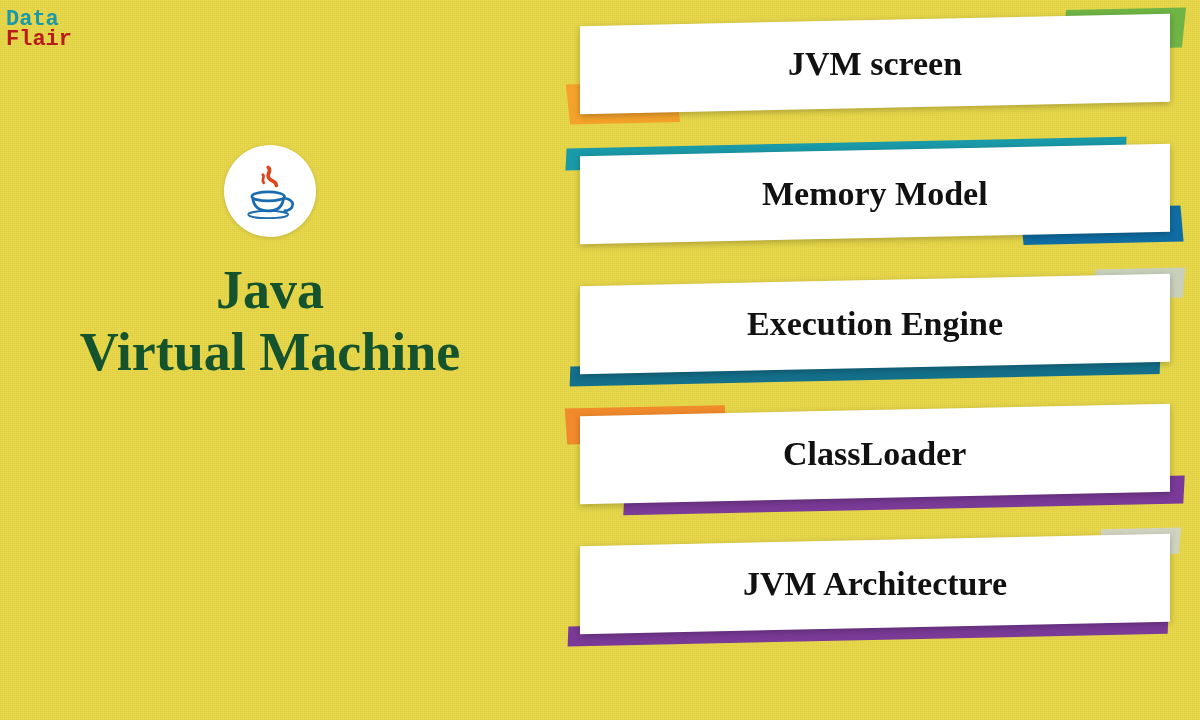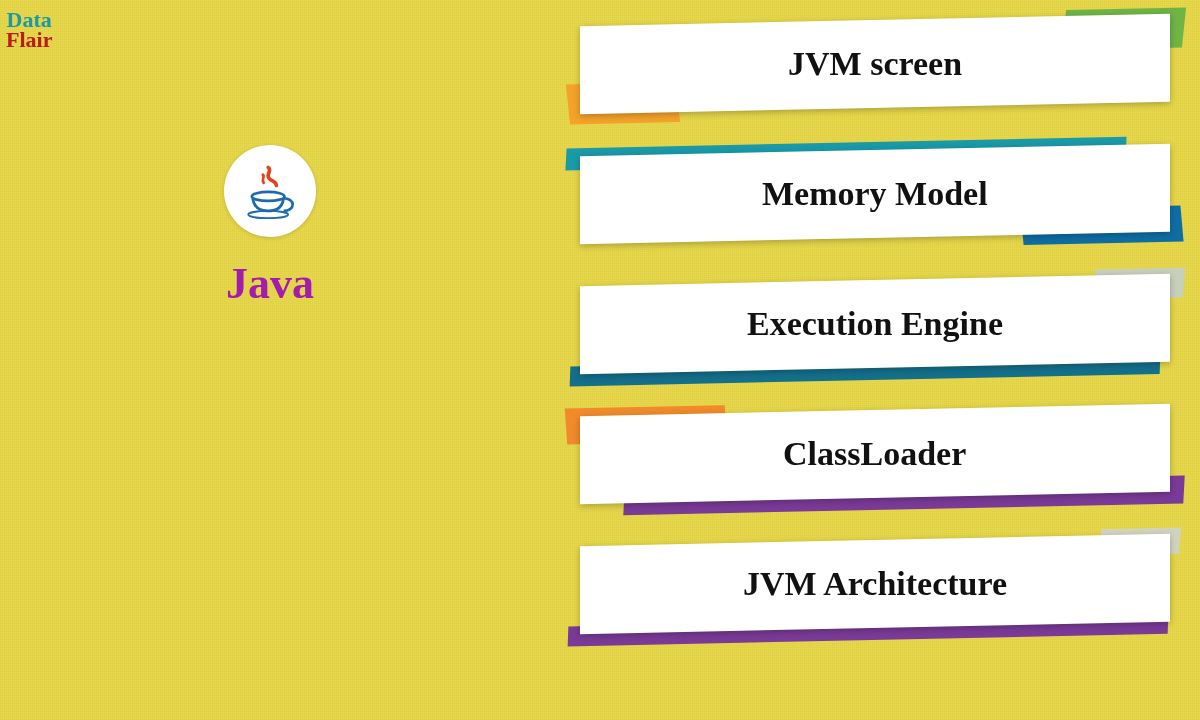--- a/index.html
+++ b/index.html
@@ -20,25 +20,24 @@
       repeating-linear-gradient(0deg, rgba(0,0,0,0.02) 0 1px, transparent 1px 2px),
       repeating-linear-gradient(90deg, rgba(0,0,0,0.02) 0 1px, transparent 1px 2px);
     pointer-events: none;
   }
 
   
   .logo {
     position: absolute;
     top: 10px;
     left: 6px;
-    font-family: Liberation Serif, serif;
+    font-family: Liberation Mono, monospace;
     font-weight: 700;
     font-size: 22px;
     line-height: 0.92;
-    text-align: center;
   }
   .logo .l1 { color: #1a99a8; display: block; }
   .logo .l2 { color: #b91c1c; display: block; }
 
   
   .left {
     position: absolute;
     left: 20px;
     top: 145px;
     width: 500px;
@@ -52,23 +51,23 @@
     margin: 0 auto 22px;
     display: flex;
     align-items: center;
     justify-content: center;
     box-shadow: 0 1px 4px rgba(0,0,0,0.15);
   }
   .java-svg { width: 58px; height: 58px; }
 
   .title-line1, .title-line2 {
     font-family: 'Palatino Linotype', Palatino, Georgia, serif;
-    font-size: 44px;
+    font-size: 54px;
     font-weight: 700;
-    color: #a21caf;
+    color: #14532d;
     line-height: 1.15;
     display: block;
   }
 
   
   .cards {
     position: absolute;
     right: 30px;
     top: 20px;
     width: 590px;
@@ -140,20 +139,21 @@
       <path d="M30 6c5 4-3 7 1 12 3 4 8 3 8 8" fill="none" stroke="#e0441a" stroke-width="4" stroke-linecap="round"></path>
       <path d="M24 14c3 2-2 5 1 9" fill="none" stroke="#e0441a" stroke-width="3" stroke-linecap="round"></path>
 
       <ellipse cx="30" cy="38" rx="18" ry="5" fill="none" stroke="#1a6bb0" stroke-width="3"></ellipse>
       <path d="M13 40c1 8 6 14 17 14s16-6 17-14" fill="none" stroke="#1a6bb0" stroke-width="3"></path>
       <path d="M47 40c6 0 10 3 10 7s-4 7-10 7" fill="none" stroke="#1a6bb0" stroke-width="3"></path>
       <ellipse cx="30" cy="58" rx="22" ry="4" fill="none" stroke="#1a6bb0" stroke-width="2"></ellipse>
     </svg>
   </div>
   <span class="title-line1">Java</span>
+  <span class="title-line2">Virtual Machine</span>
 </div>
 
 <div class="cards">
   <div class="card">
     <div class="accent a1"></div>
     <div class="face">
         <span class="label">JVM screen</span>
       </div>
   </div>
   <div class="card">

